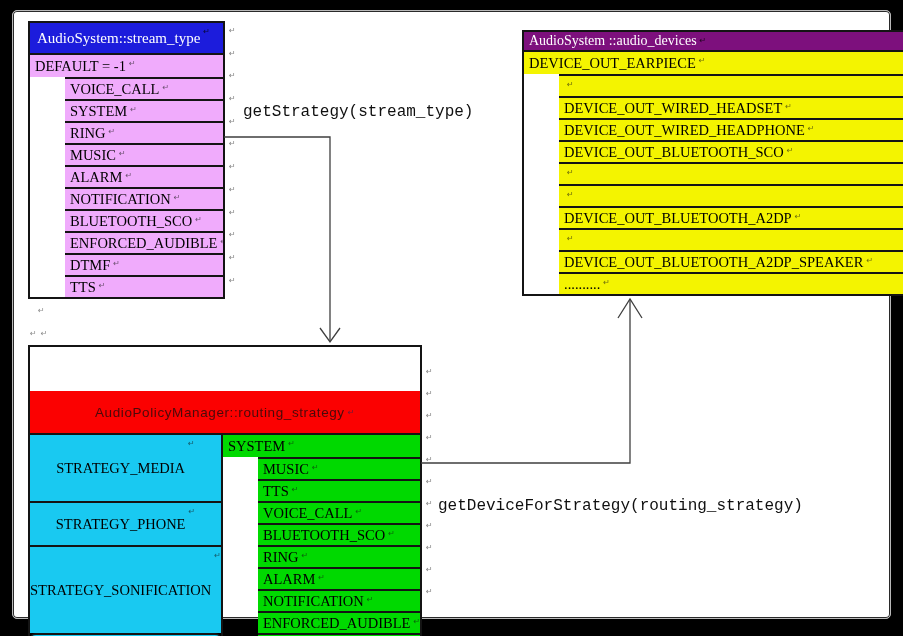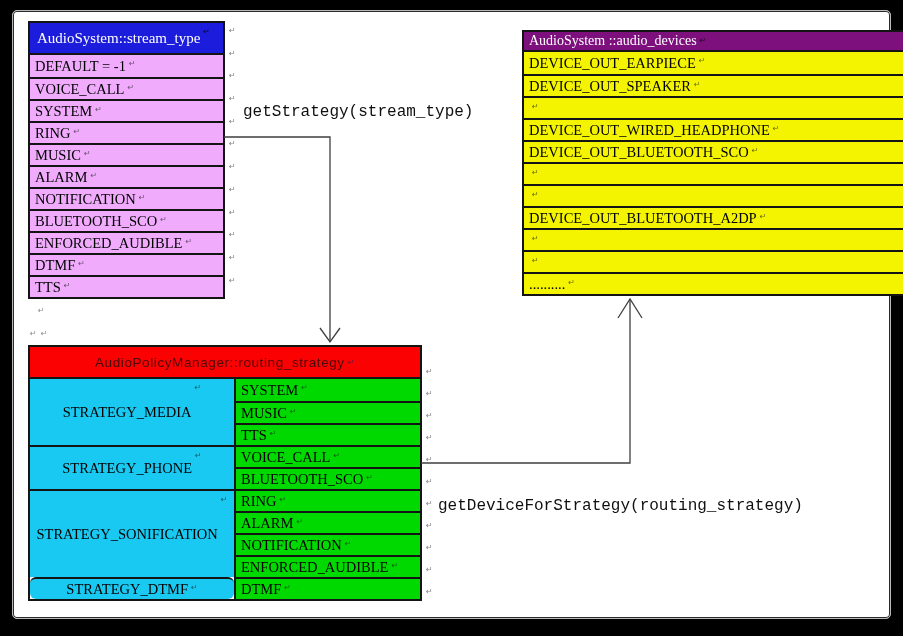--- a/index.html
+++ b/index.html
@@ -6,35 +6,35 @@
   .stage{position:relative;width:903px;height:636px;background:#000;overflow:hidden;
          font-family:"Liberation Serif", serif;}
   .page{position:absolute;left:12px;top:10px;width:877px;height:607px;background:#fff;
         border:1px solid #b9b9b9;border-radius:5px;box-shadow:0 0 0 1px #2a2a2a inset;}
   .tbl{position:absolute;box-sizing:border-box;border:2px solid #141414;}
   .tbl *{box-sizing:border-box;}
   .tbl-header{display:flex;align-items:center;padding-left:7px;color:#fff;
               font-size:15px;white-space:nowrap;overflow:hidden;}
   .row{display:flex;align-items:center;height:22px;padding-left:5px;font-size:14.5px;
        color:#000;white-space:nowrap;overflow:hidden;}
-  .row + .row{border-top:2px solid #141414;}
+  .row + .row{border-top:2px solid #141414;margin-left:35px;}
   
   .st{left:28px;top:21px;width:197px;}
   .st .tbl-header{height:32px;background:#1c1cdc;border-bottom:2px solid #141414;}
   .st .row{background:#f0abfc;}
   
   .ad{left:522px;top:30px;width:404px;}
   .ad .tbl-header{height:20px;background:#7d107d;font-size:14px;padding-left:5px;
                   border-bottom:2px solid #141414;}
   .ad .row{background:#f4f400;}
   
   .rs{left:28px;top:345px;width:394px;}
-  .rs-header{height:32px;background:#fb0101;display:flex;align-items:center;justify-content:center;
+  .rs-header{height:44px;background:#fb0101;display:flex;align-items:center;justify-content:center;
              color:#4a0a0a;font-family:"Liberation Sans", sans-serif;font-size:13.5px;
-             letter-spacing:.6px;border-bottom:2px solid #141414;white-space:nowrap;}
+             letter-spacing:.6px;border-bottom:2px solid #141414;white-space:nowrap;margin-top:44px;}
   .rs-body{display:flex;}
   .rs-left{width:206px;border-right:2px solid #141414;}
   .group-cell{background:#19c9f1;display:flex;align-items:center;justify-content:center;
               font-size:14.5px;color:#000;white-space:nowrap;}
   .group-cell + .group-cell{border-top:2px solid #141414;}
   .g0{height:66px;}.g1{height:44px;}.g2{height:88px;}.g3{height:22px;border-radius:6px;}
   .rs-right{flex:1;}
   .rs-right .row{background:#00d900;}
   
   .eol{font-family:"DejaVu Sans", sans-serif;font-size:8px;color:rgba(20,20,20,.62);
@@ -132,24 +132,24 @@
   <div class="tbl ad">
     <div class="tbl-header">
       <span>AudioSystem ::audio_devices</span>
       <span class="eol">↵</span>
     </div>
     <div class="row">
         <span>DEVICE_OUT_EARPIECE</span>
         <span class="eol">↵</span>
       </div>
     <div class="row">
-        <span>DEVICE_OUT_SPEAKER</span>
-        <span class="eol">↵</span>
-      </div>
-    <div class="row">
+        <span class="eol">↵</span>
+      </div>
+    <div class="row">
+        <span>DEVICE_OUT_WIRED_HEADSET</span>
         <span class="eol">↵</span>
       </div>
     <div class="row">
         <span>DEVICE_OUT_WIRED_HEADPHONE</span>
         <span class="eol">↵</span>
       </div>
     <div class="row">
         <span>DEVICE_OUT_BLUETOOTH_SCO</span>
         <span class="eol">↵</span>
       </div>
@@ -160,20 +160,21 @@
         <span class="eol">↵</span>
       </div>
     <div class="row">
         <span>DEVICE_OUT_BLUETOOTH_A2DP</span>
         <span class="eol">↵</span>
       </div>
     <div class="row">
         <span class="eol">↵</span>
       </div>
     <div class="row">
+        <span>DEVICE_OUT_BLUETOOTH_A2DP_SPEAKER</span>
         <span class="eol">↵</span>
       </div>
     <div class="row">
         <span>..........</span>
         <span class="eol">↵</span>
       </div>
   </div>
 
   <div class="tbl rs">
     <div class="rs-header">

